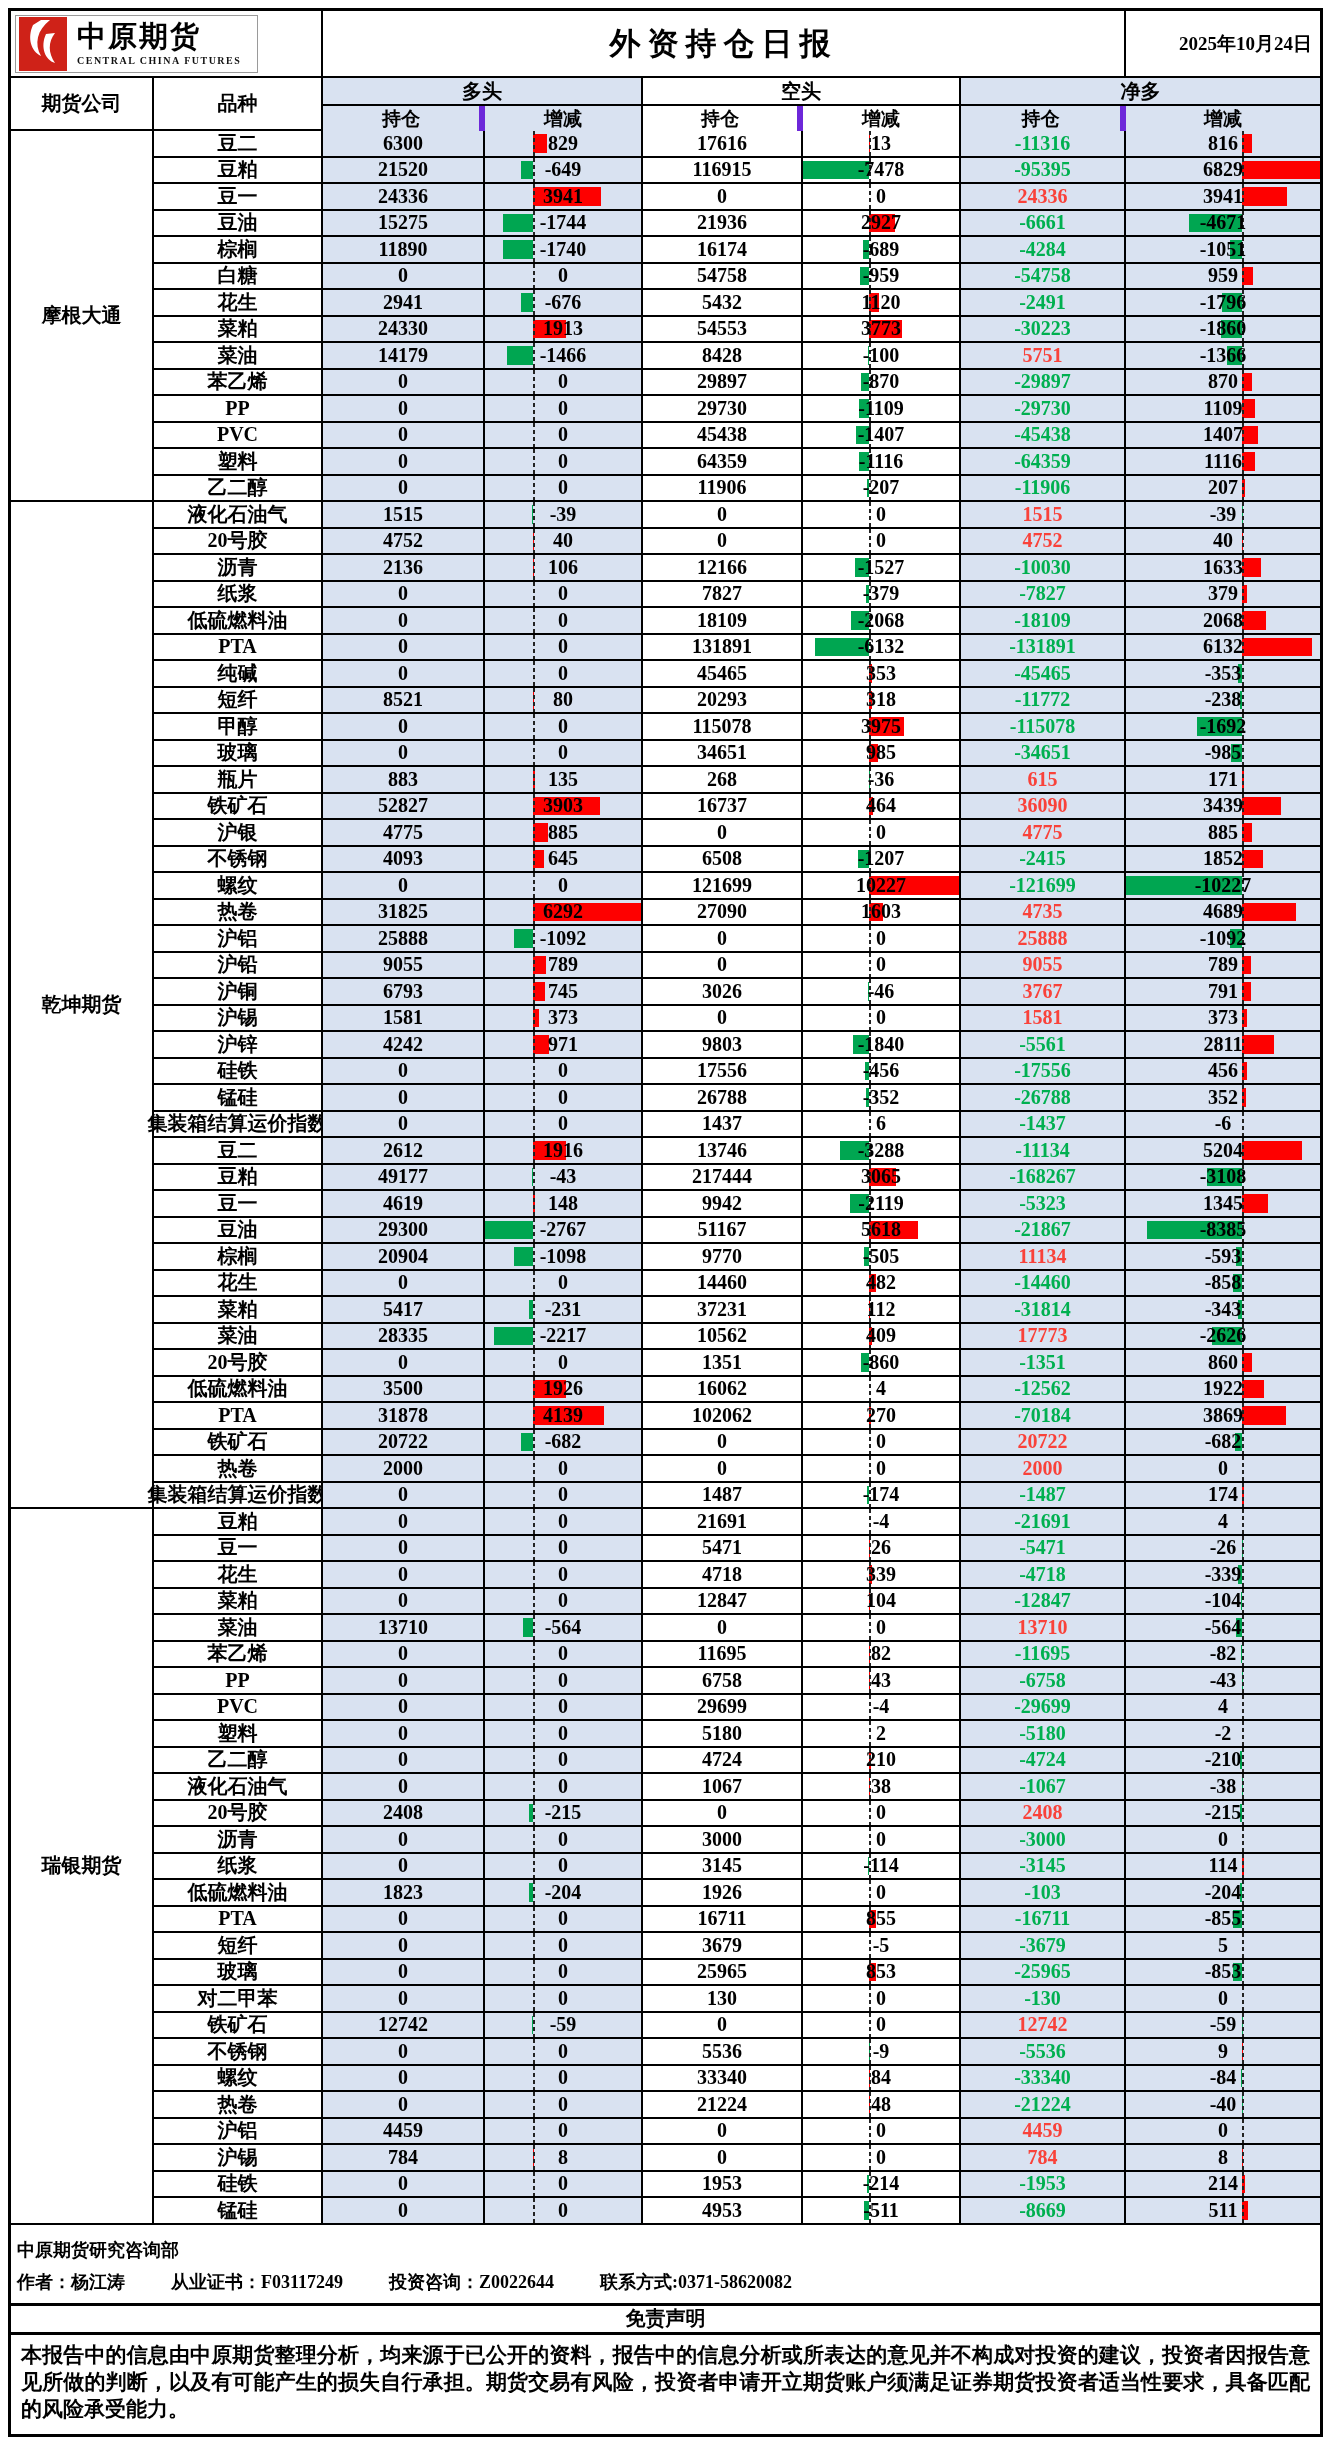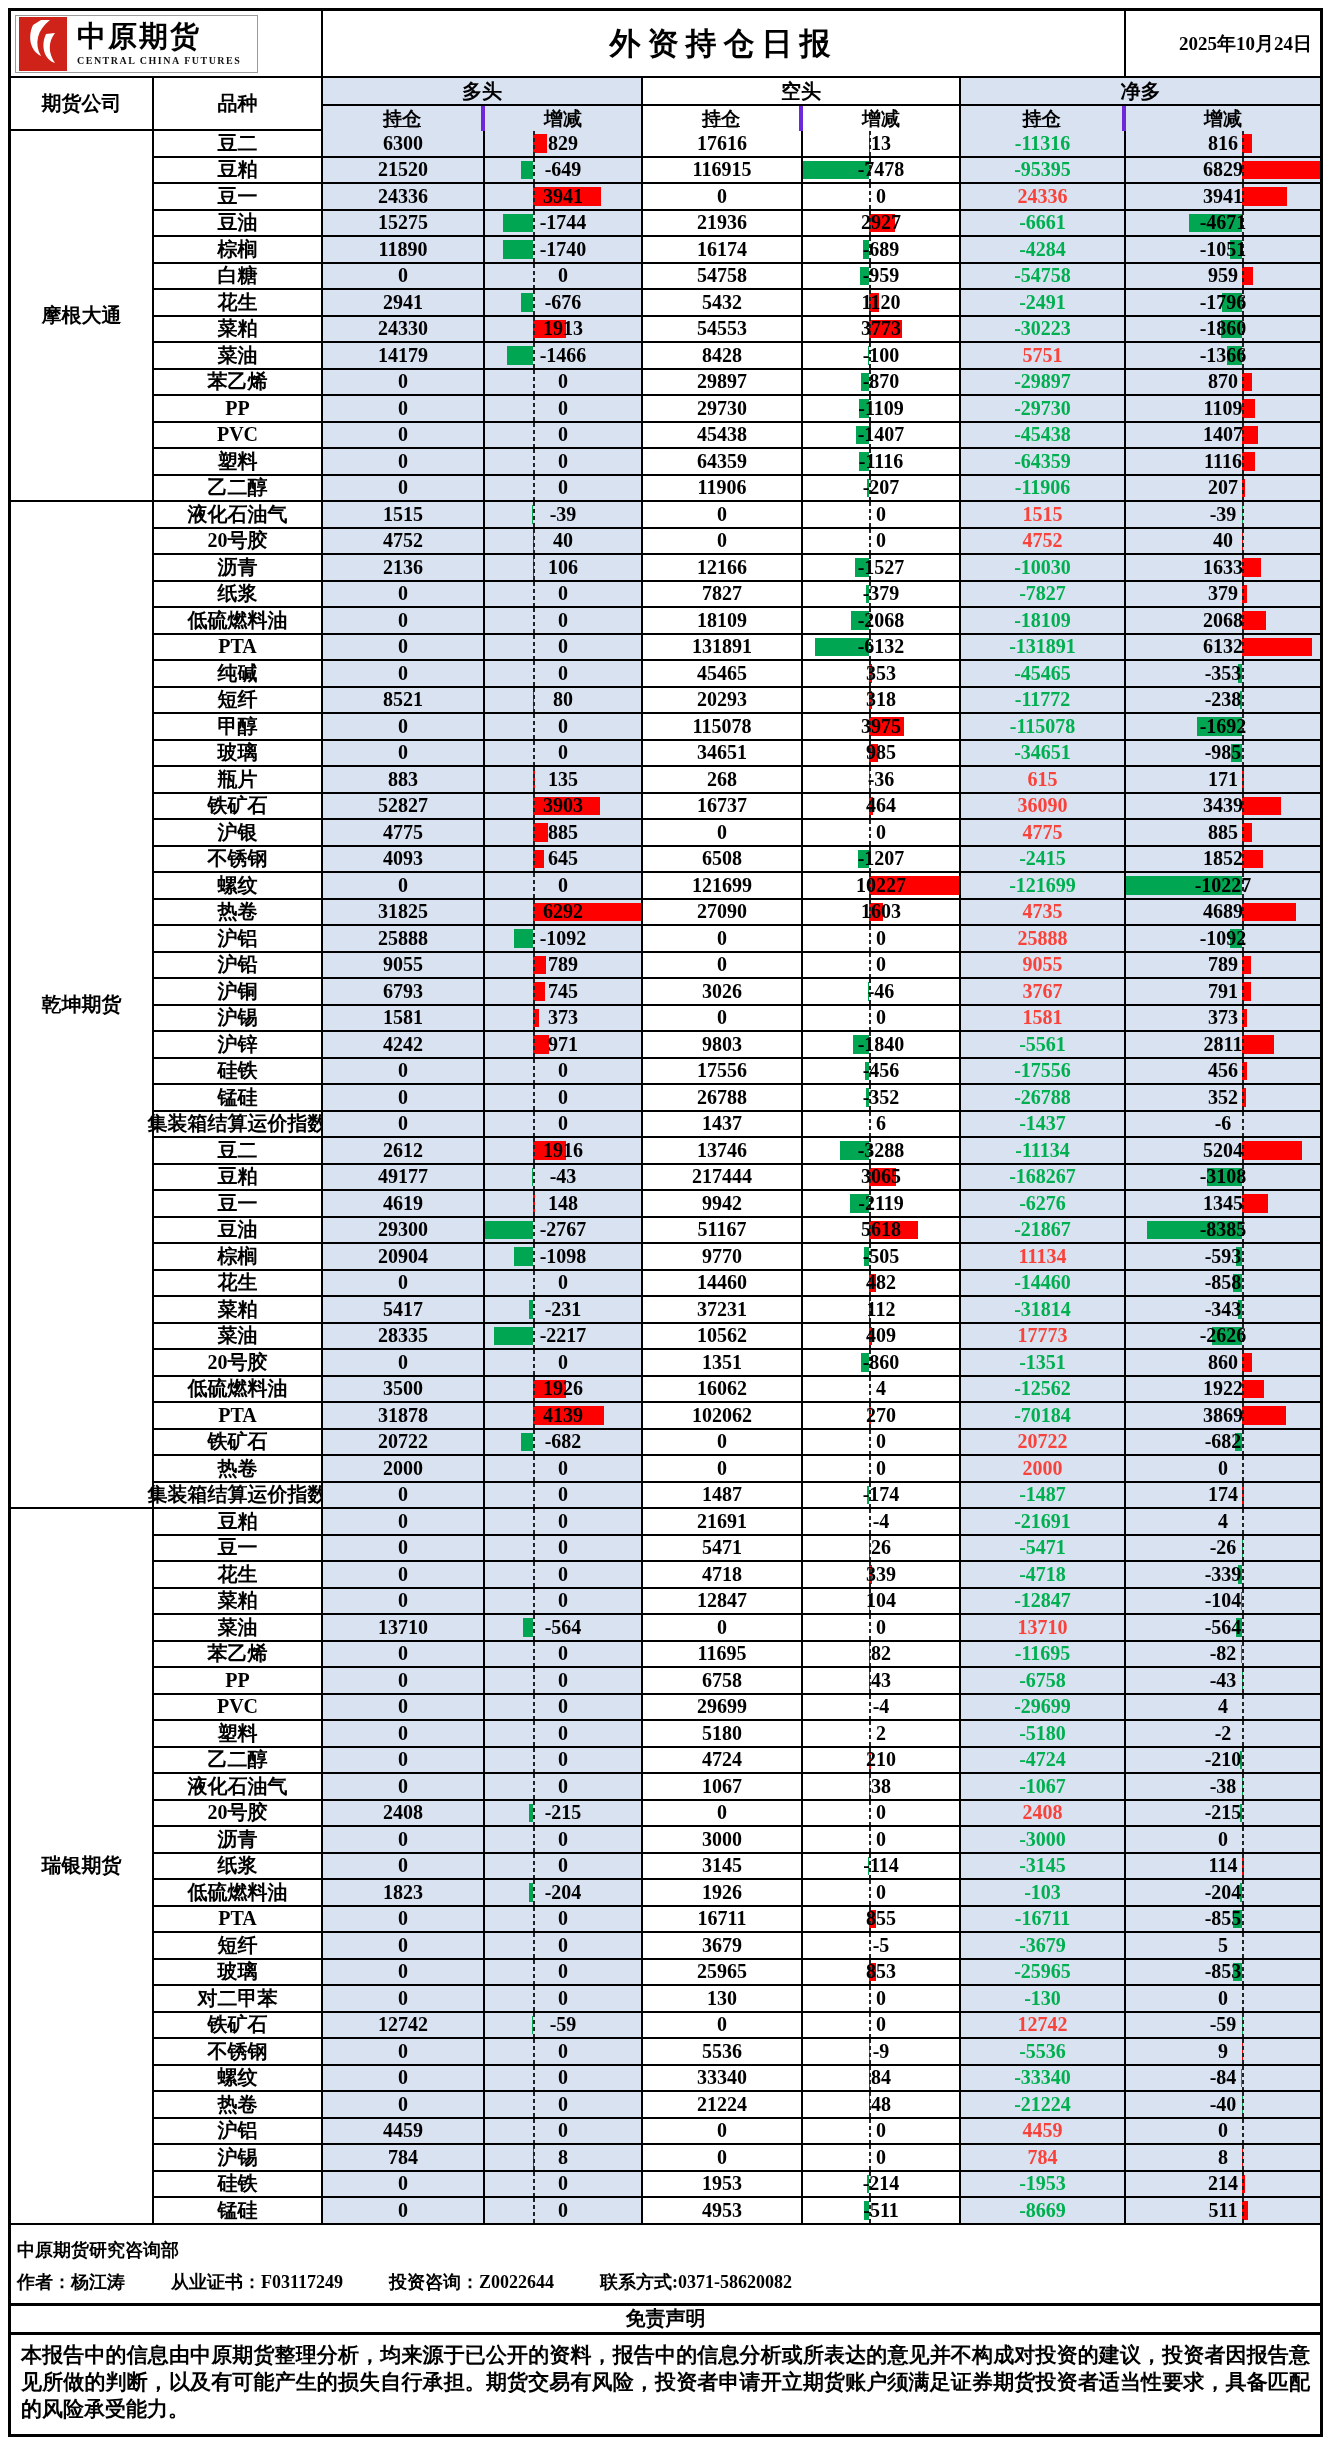--- a/index.html
+++ b/index.html
@@ -25,21 +25,21 @@
   
   .head { display:flex; height:53px; border-bottom:2px solid #000; }
   .hcell { border-right:2px solid #000; display:flex; align-items:center; justify-content:center; font-size:20px; background:#fff; }
   .company-h { width:143px; }
   .variety-h { width:169px; }
   .hgroup { display:flex; flex-direction:column; border-right:2px solid #000; }
   .hgroup.last { border-right:none; flex:1; }
   .hg-top { height:28px; border-bottom:2px solid #000; display:flex; align-items:center; justify-content:center; font-size:20px; }
   .hg-bot { display:flex; flex:1; }
   .hsub { display:flex; align-items:center; justify-content:center; font-size:19px; }
-  .hsub.first { border-right:4px solid #6d28d9;text-decoration:underline; }
+  .hsub.first { border-right:6px solid #6d28d9; }
   .blue { background:#d9e2f1; }
   .white { background:#ffffff; }
   
   .tbody { display:flex; }
   .company-col { width:143px; border-right:2px solid #000; display:flex; flex-direction:column; background:#fff; }
   .company-cell { border-bottom:2px solid #000; display:flex; align-items:center; justify-content:center; font-size:20px; }
   .rows-col { flex:1; display:flex; flex-direction:column; }
   .row { display:flex; height:26.5px; border-bottom:2px solid #000; }
   .cell { border-right:2px solid #000; position:relative; display:flex; align-items:center; justify-content:center; font-size:20px; overflow:hidden; }
   .variety { width:169px; background:#fff; white-space:nowrap; overflow:visible; }
@@ -1185,21 +1185,21 @@
           </div>
           <div class="cell c5 white">
             <span class="num">9942</span>
           </div>
           <div class="cell chg c6 white">
             <div class="bar down" style="left: 30.2683%; width: 11.9684%;"></div>
             <div class="axis" style="left: 42.2367%;"></div>
             <span class="num">-2119</span>
           </div>
           <div class="cell c7 blue npos negative">
-            <span class="num">-6276</span>
+            <span class="num">-5323</span>
           </div>
           <div class="cell chg c8 blue">
             <div class="bar up" style="left: 59.9613%; width: 13.2915%;"></div>
             <div class="axis" style="left: 59.9613%;"></div>
             <span class="num">1345</span>
           </div>
         </div>
         <div class="row">
           <div class="cell variety">豆油</div>
           <div class="cell c3 blue">

